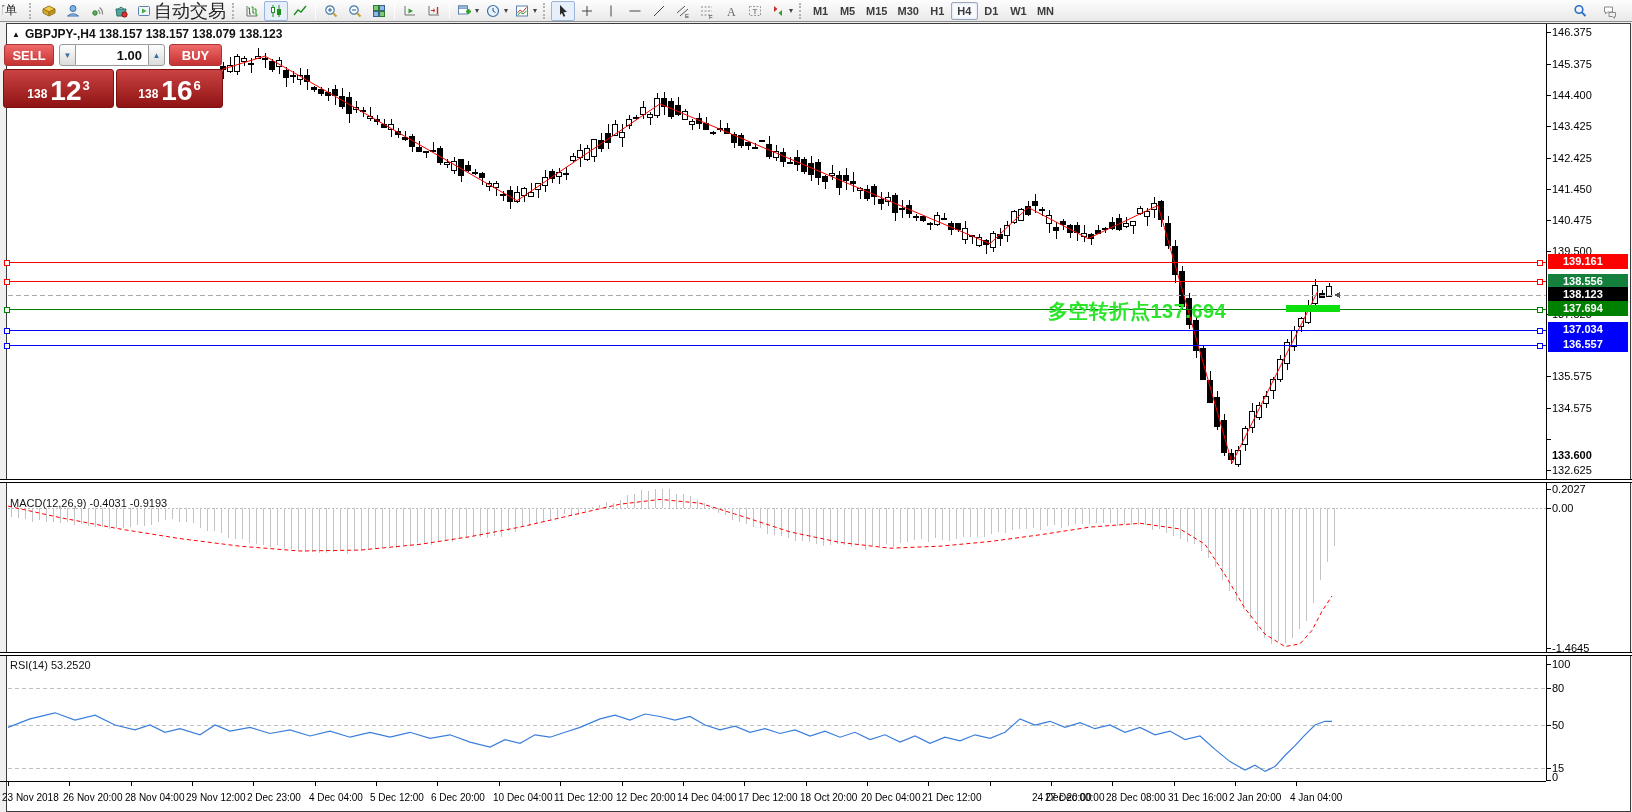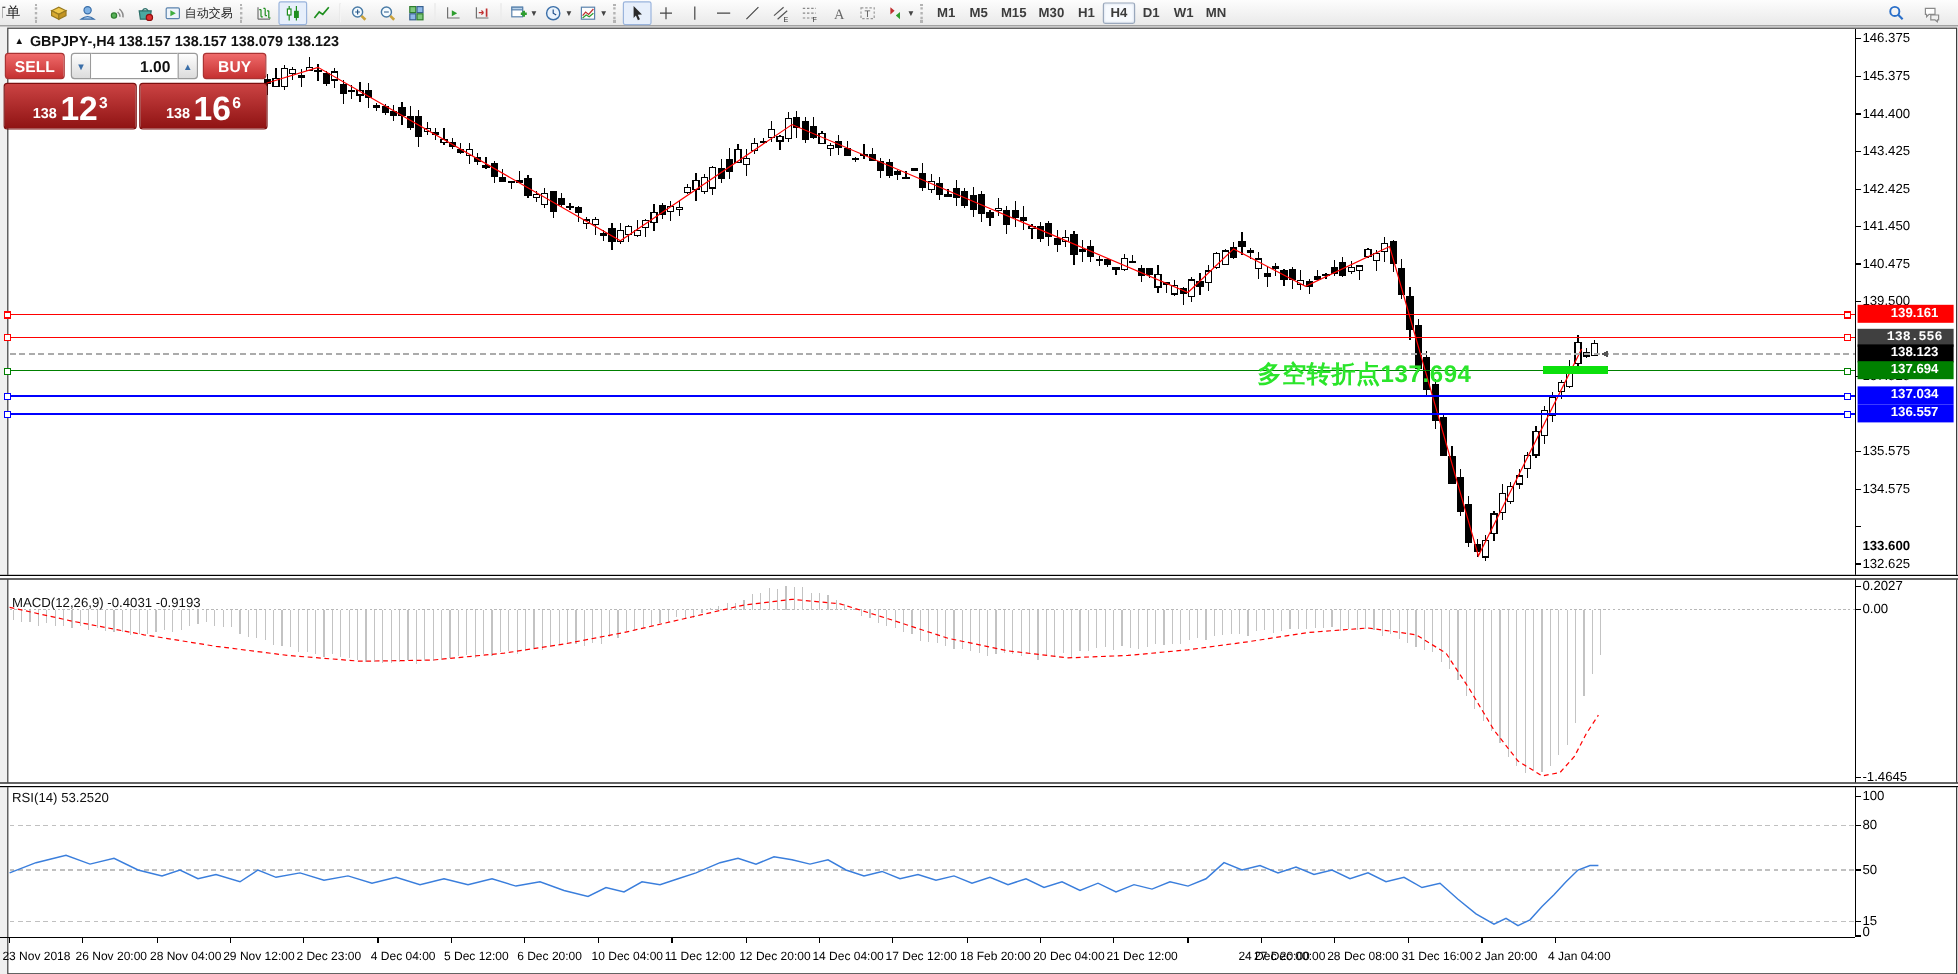--- a/index.html
+++ b/index.html
@@ -11,40 +11,40 @@
            background:linear-gradient(#fdfdfd,#e9e9e9);border-bottom:1px solid #8f8f8f;padding:0 2px;}
   .tbtn{height:20px;min-width:24px;display:flex;align-items:center;justify-content:center;
         border:1px solid transparent;border-radius:2px;gap:2px;padding:0 2px;flex:0 0 auto;}
   .tbtn.pressed{background:#e7effb;border-color:#9ab4dc;}
   .tbtn svg{display:block;}
   .tb-sep{width:1px;height:16px;background:#bdbdbd;border-right:1px solid #fff;margin:0 3px;flex:0 0 auto;}
   .tb-grip{width:3px;height:16px;border-left:2px dotted #b3b3b3;margin:0 5px 0 3px;flex:0 0 auto;}
   .tb-label{height:20px;display:flex;align-items:center;overflow:hidden;width:24px;flex:0 0 auto;
             font-size:12px;color:#222;}
   .tb-label span{margin-left:-9px;white-space:nowrap;}
-  .tb-text{font-size:10px;color:#222;white-space:nowrap;}
+  .tb-text{font-size:18px;color:#222;white-space:nowrap;}
   .dd{font-size:8px;color:#444;margin-left:1px;}
   .tf-btn{height:18px;min-width:27px;padding:0 4px;display:flex;align-items:center;justify-content:center;
           font-size:11px;font-weight:bold;color:#3c3c3c;border:1px solid transparent;border-radius:2px;flex:0 0 auto;}
   .tf-btn.pressed{background:#f7fafe;border-color:#9aa8bc;box-shadow:inset 0 0 2px #c5d2e2;}
   .tb-right{margin-left:auto;display:flex;align-items:center;gap:6px;padding-right:8px;}
   
   .chart-window{position:absolute;left:6px;top:23px;width:1625px;height:789px;background:#fff;
                 border:1px solid #3c3c3c;}
   .chart-canvas{position:absolute;inset:0;}
   svg#cv{position:absolute;left:0;top:0;}
   .sep-h{position:absolute;left:0;width:1632px;height:4px;border-top:1px solid #000;border-bottom:1px solid #000;background:#fff;z-index:3;}
   .chart-title{position:absolute;left:12px;top:27px;font-size:12px;font-weight:600;color:#111;z-index:4;display:flex;align-items:center;gap:5px;}
   .collapse{font-size:8px;color:#111;}
   .pane-label{position:absolute;font-size:11px;color:#111;z-index:4;}
   .annotation{position:absolute;left:1048px;top:298px;font-size:20px;font-weight:bold;z-index:4;letter-spacing:0.5px;}
   
   .tick-label{position:absolute;left:1552px;font-size:11px;color:#000;z-index:2;white-space:nowrap;}
   .line-label{position:absolute;left:1548px;width:80px;height:15px;line-height:15px;padding-left:15px;
-              font-size:11px;font-weight:bold;color:#fff;z-index:5;text-align:center;}
+              font-size:11px;font-weight:bold;color:#fff;z-index:5;}
   .date-label{position:absolute;top:792px;font-size:10px;color:#000;white-space:nowrap;z-index:2;}
   
   .trade-panel{position:absolute;left:3px;top:43px;width:220px;height:66px;z-index:6;}
   .tp-btn{position:absolute;height:22px;border:1px solid #a33;border-radius:3px;color:#fff;
           font-size:13px;font-weight:bold;background:linear-gradient(#ef6a6a,#c53131);
           display:flex;align-items:center;justify-content:center;}
   .tp-vol{position:absolute;left:56px;top:1px;width:106px;height:22px;display:flex;}
   .tp-step{width:17px;height:22px;border:1px solid #9a9a9a;background:linear-gradient(#fdfdfd,#dcdcdc);
            color:#3a6ea8;font-size:9px;display:flex;align-items:center;justify-content:center;}
   .tp-val{width:72px;height:22px;border-top:1px solid #9a9a9a;border-bottom:1px solid #9a9a9a;background:#fff;
@@ -900,39 +900,39 @@
       <div class="tick-label" style="top: 464px; text-align: center;">132.625</div>
       <div class="tick-label" style="top: 483px;">0.2027</div>
       <div class="tick-label" style="top: 502px;">0.00</div>
       <div class="tick-label" style="top: 642px;">-1.4645</div>
       <div class="tick-label" style="top: 658px;">100</div>
       <div class="tick-label" style="top: 682px;">80</div>
       <div class="tick-label" style="top: 719px;">50</div>
       <div class="tick-label" style="top: 762px;">15</div>
       <div class="tick-label" style="top: 771px;">0</div>
       <div class="line-label" style="top: 254px; background: rgb(255, 0, 0);">139.161</div>
-      <div class="line-label" style="top: 274px; background: #404040; font-family: Liberation Mono, monospace;">138.556</div>
+      <div class="line-label" style="top: 274px; background: #15803d;">138.556</div>
       <div class="line-label" style="top: 287px; background: rgb(0, 0, 0);">138.123</div>
       <div class="line-label" style="top: 301px; background: rgb(0, 128, 0);">137.694</div>
       <div class="line-label" style="top: 322px; background: rgb(0, 0, 255);">137.034</div>
       <div class="line-label" style="top: 337px; background: rgb(0, 0, 255);">136.557</div>
       <div class="date-label" style="left: 2px;">23 Nov 2018</div>
       <div class="date-label" style="left: 63px;">26 Nov 20:00</div>
       <div class="date-label" style="left: 125px;">28 Nov 04:00</div>
       <div class="date-label" style="left: 186px;">29 Nov 12:00</div>
       <div class="date-label" style="left: 247px;">2 Dec 23:00</div>
       <div class="date-label" style="left: 309px;">4 Dec 04:00</div>
       <div class="date-label" style="left: 370px;">5 Dec 12:00</div>
       <div class="date-label" style="left: 431px;">6 Dec 20:00</div>
       <div class="date-label" style="left: 493px;">10 Dec 04:00</div>
       <div class="date-label" style="left: 554px;">11 Dec 12:00</div>
       <div class="date-label" style="left: 616px;">12 Dec 20:00</div>
       <div class="date-label" style="left: 677px;">14 Dec 04:00</div>
       <div class="date-label" style="left: 738px; text-align: right;">17 Dec 12:00</div>
-      <div class="date-label" style="left: 800px;">18 Feb 20:00</div>
+      <div class="date-label" style="left: 800px;">18 Oct 20:00</div>
       <div class="date-label" style="left: 861px;">20 Dec 04:00</div>
       <div class="date-label" style="left: 922px;">21 Dec 12:00</div>
       <div class="date-label" style="left: 1032px;">24 Dec 20:00</div>
       <div class="date-label" style="left: 1045px;">27 Dec 00:00</div>
       <div class="date-label" style="left: 1106px;">28 Dec 08:00</div>
       <div class="date-label" style="left: 1168px;">31 Dec 16:00</div>
       <div class="date-label" style="left: 1229px;">2 Jan 20:00</div>
       <div class="date-label" style="left: 1290px;">4 Jan 04:00</div>
     </div>
 </div>

